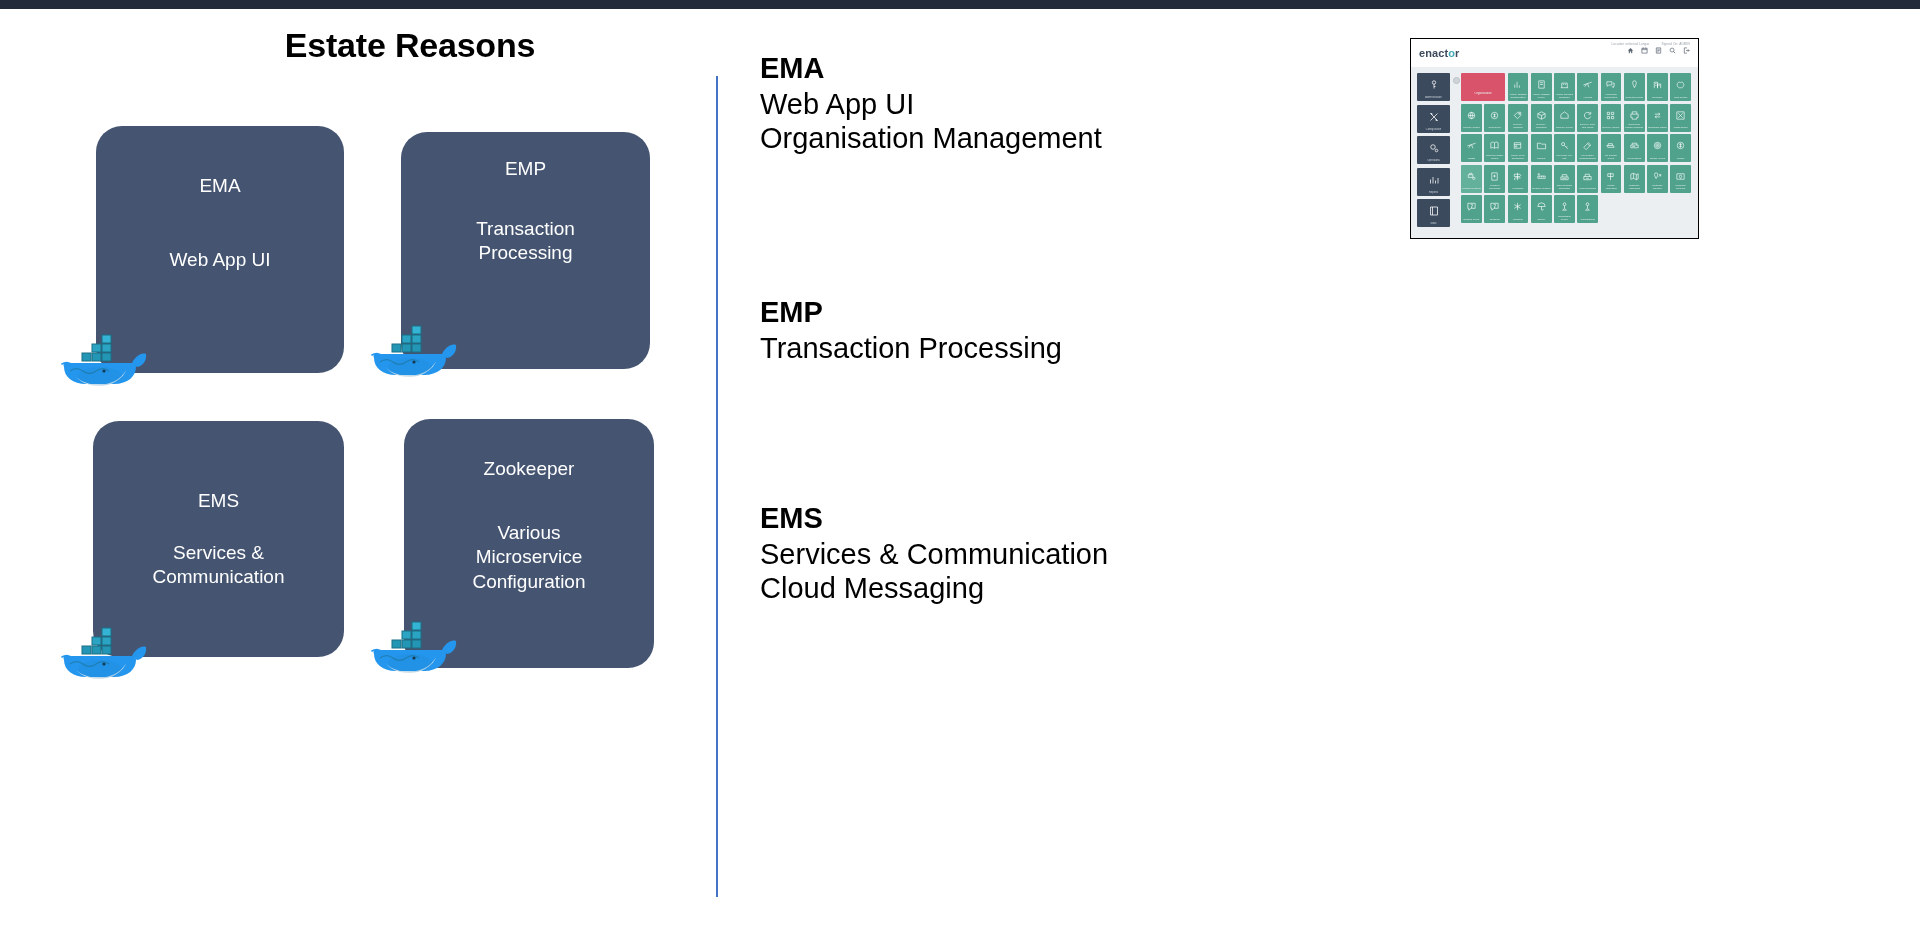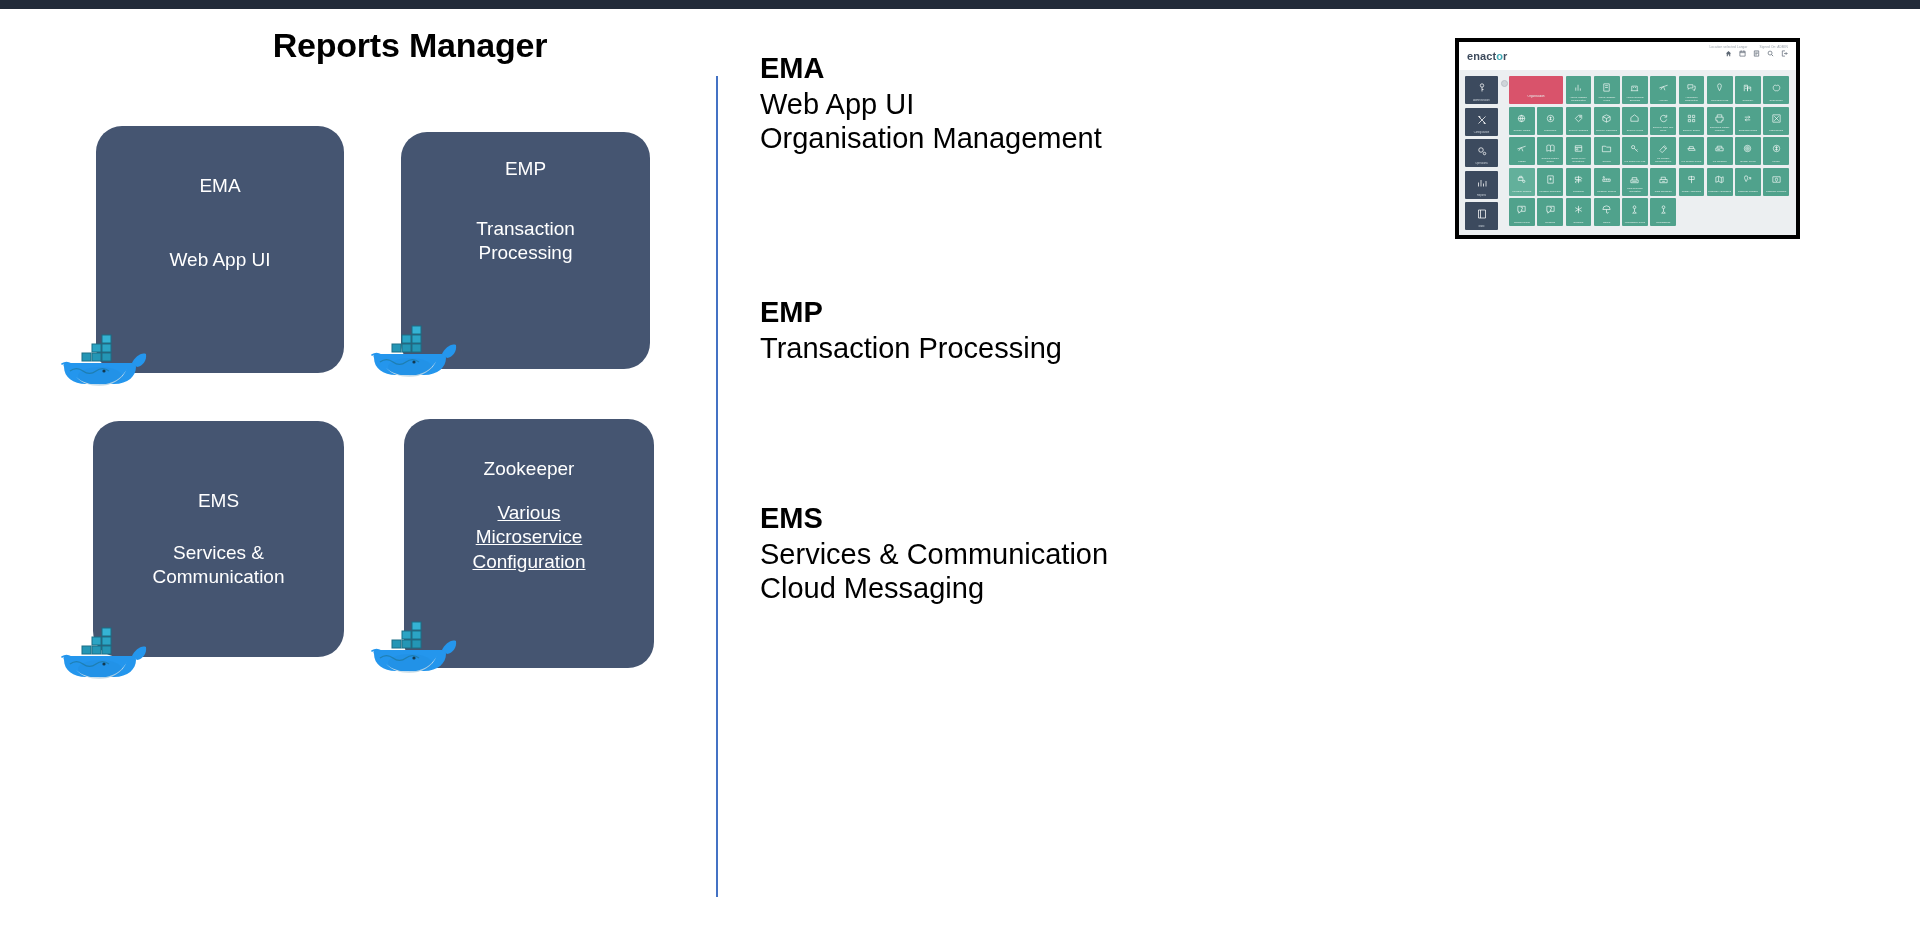--- a/index.html
+++ b/index.html
@@ -41,21 +41,21 @@
   #box-ema { left: 96px;  top: 126px; width: 248px; height: 247px; padding-top: 48px; }
   #box-ema .box-desc { margin-top: 50px; }
 
   #box-emp { left: 401px; top: 132px; width: 249px; height: 237px; padding-top: 25px; }
   #box-emp .box-desc { margin-top: 36px; }
 
   #box-ems { left: 93px;  top: 421px; width: 251px; height: 236px; padding-top: 68px; }
   #box-ems .box-desc { margin-top: 28px; }
 
   #box-zk  { left: 404px; top: 419px; width: 250px; height: 249px; padding-top: 38px; }
-  #box-zk  .box-desc { margin-top: 20px; text-decoration: underline; }
+  #box-zk  .box-desc { margin-top: 40px; }
 
   
   .docker {
     position: absolute; width: 92px; height: 62px;
     pointer-events: none;
   }
   #docker-ema { left: 56px;  top: 327px; }
   #docker-emp { left: 366px; top: 318px; }
   #docker-ems { left: 56px;  top: 620px; }
   #docker-zk  { left: 366px; top: 614px; }
@@ -76,25 +76,24 @@
   .info-block .line {
     font-size: 29px; font-weight: 400; color: #000000; line-height: 1.17;
   }
   #info-ema { top: 52px; }
   #info-emp { top: 296px; }
   #info-ems { top: 502px; }
 
   
   .thumb {
     position: absolute; left: 1410px; top: 38px;
-    width: 345px; height: 201px;
+    width: 289px; height: 201px;
     background: #ffffff;
-    border: 4px solid #000000;
+    border: 1px solid #000000;
     overflow: hidden;
-    margin-left: 45px;
   }
   .thumb-header {
     position: relative; height: 28px; background: #ffffff;
     display: flex; align-items: center; padding: 0 8px;
   }
   .thumb-logo {
     font-size: 11px; font-weight: 600; color: #3d4a5c;
     letter-spacing: 0.1px;
   }
   .thumb-logo .o-accent { color: #3fa9b5; }
@@ -155,21 +154,21 @@
   }
   .tile.red .t-lbl { bottom: 6px; font-size: 3px; }
 </style>
 </head>
 <body>
 
 <div id="slide">
 
   <div class="topbar"></div>
 
-  <div class="slide-title">Reports Manager</div>
+  <div class="slide-title">Estate Reasons</div>
 
   <div class="box" id="box-ema">
     <div class="box-name">EMA</div>
     <div class="box-desc">Web App UI</div>
   </div>
 
   <div class="box" id="box-emp">
     <div class="box-name">EMP</div>
     <div class="box-desc">
       <div>Transaction</div>

